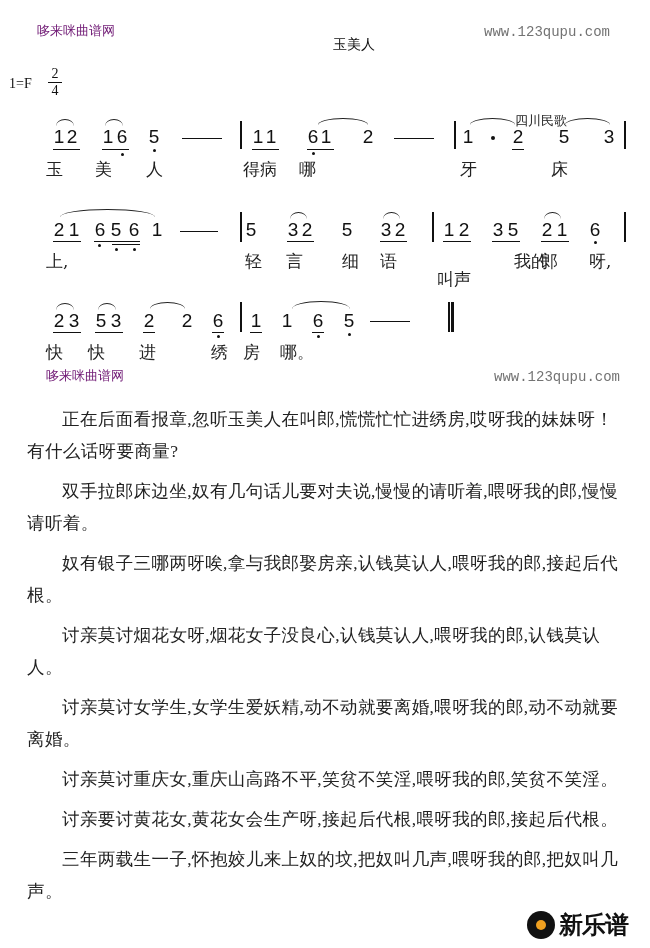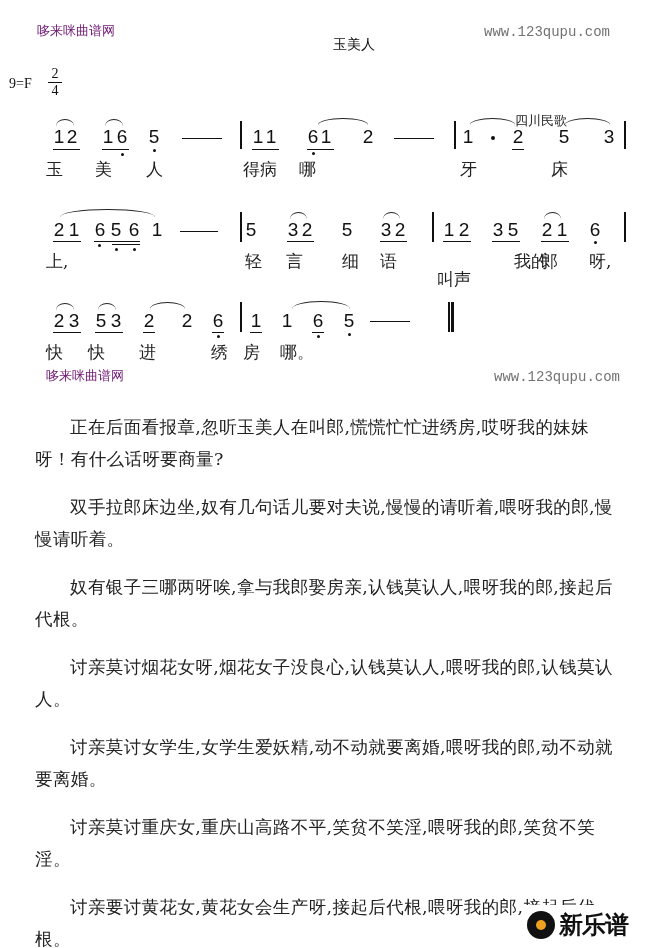--- a/index.html
+++ b/index.html
@@ -14,33 +14,33 @@
   .origin { font-size:13px; color:#222; }
   .n { position:absolute; font-family:"Liberation Sans", sans-serif; font-size:19px; line-height:20px; width:12px; text-align:center; color:#111; }
   .ul { position:absolute; height:0; border-top:1.5px solid #111; }
   .dot { position:absolute; width:3px; height:3px; background:#111; border-radius:50%; }
   .dash { position:absolute; height:0; border-top:1.5px solid #111; }
   .bar { position:absolute; width:2px; background:#111; }
   .bar-thick { position:absolute; width:3px; background:#111; }
   .tie { position:absolute; border-top:1.3px solid #222; border-radius:50% 50% 0 0 / 100% 100% 0 0; height:6px; }
   .ly { position:absolute; font-size:17px; color:#222; font-family:"DejaVu Serif", serif; }
   .para { position:absolute; left:19px; width:612px; font-size:17.5px; line-height:32px; color:#222; font-family:"DejaVu Serif", serif; letter-spacing:0.4px; }
-  .para .p { text-indent:35px; margin:16px; }
+  .para .p { text-indent:35px; margin:8px;font-family:Liberation Serif, serif; }
   .logo { position:absolute; left:523px; top:905px; width:124px; height:40px; background:#fff; display:flex; align-items:center; }
   .logo-disc { width:28px; height:28px; border-radius:50%; background:#111; position:relative; margin-left:4px; }
   .logo-disc::after { content:""; position:absolute; left:9px; top:9px; width:10px; height:10px; border-radius:50%; background:#f0a020; }
   .logo-text { font-size:24px; font-weight:bold; color:#111; margin-left:4px; font-family:"DejaVu Sans", sans-serif; letter-spacing:-1px; }
 </style>
 </head>
 <body>
 
 <div class="abs site-name" style="left:37px;top:22px;">哆来咪曲谱网</div>
 <div class="abs site-url" style="left:484px;top:24px;">www.123qupu.com</div>
 <div class="abs title" style="left:333px;top:36px;">玉美人</div>
-<div class="abs key" style="left:9px;top:76px;">9=F</div>
+<div class="abs key" style="left:9px;top:76px;">1=F</div>
 <div class="abs" style="left:48px;top:66px;">
   <div class="frac">2</div>
   <div class="frac-line"></div>
   <div class="frac">4</div>
 </div>
 <div class="abs origin" style="left:515px;top:68px;margin-top:44px;">四川民歌</div>
 
 <div>
 
   <div class="tie" style="left:56px;top:119px;width:18px;"></div>
@@ -203,18 +203,19 @@
 <div class="abs site-url" style="left:494px;top:369px;">www.123qupu.com</div>
 
 <div class="para" style="top:395px;">
   <p class="p">正在后面看报章,忽听玉美人在叫郎,慌慌忙忙进绣房,哎呀我的妹妹呀！有什么话呀要商量?</p>
   <p class="p">双手拉郎床边坐,奴有几句话儿要对夫说,慢慢的请听着,喂呀我的郎,慢慢请听着。</p>
   <p class="p">奴有银子三哪两呀唉,拿与我郎娶房亲,认钱莫认人,喂呀我的郎,接起后代根。</p>
   <p class="p">讨亲莫讨烟花女呀,烟花女子没良心,认钱莫认人,喂呀我的郎,认钱莫认人。</p>
   <p class="p">讨亲莫讨女学生,女学生爱妖精,动不动就要离婚,喂呀我的郎,动不动就要离婚。</p>
   <p class="p">讨亲莫讨重庆女,重庆山高路不平,笑贫不笑淫,喂呀我的郎,笑贫不笑淫。</p>
   <p class="p">讨亲要讨黄花女,黄花女会生产呀,接起后代根,喂呀我的郎,接起后代根。</p>
+  <p class="p">三年两载生一子,怀抱姣儿来上奴的坟,把奴叫几声,喂呀我的郎,把奴叫几声。</p>
 </div>
 
 <div class="logo">
   <div class="logo-disc"></div>
   <span class="logo-text">新乐谱</span>
 </div>
 
 </body></html>

